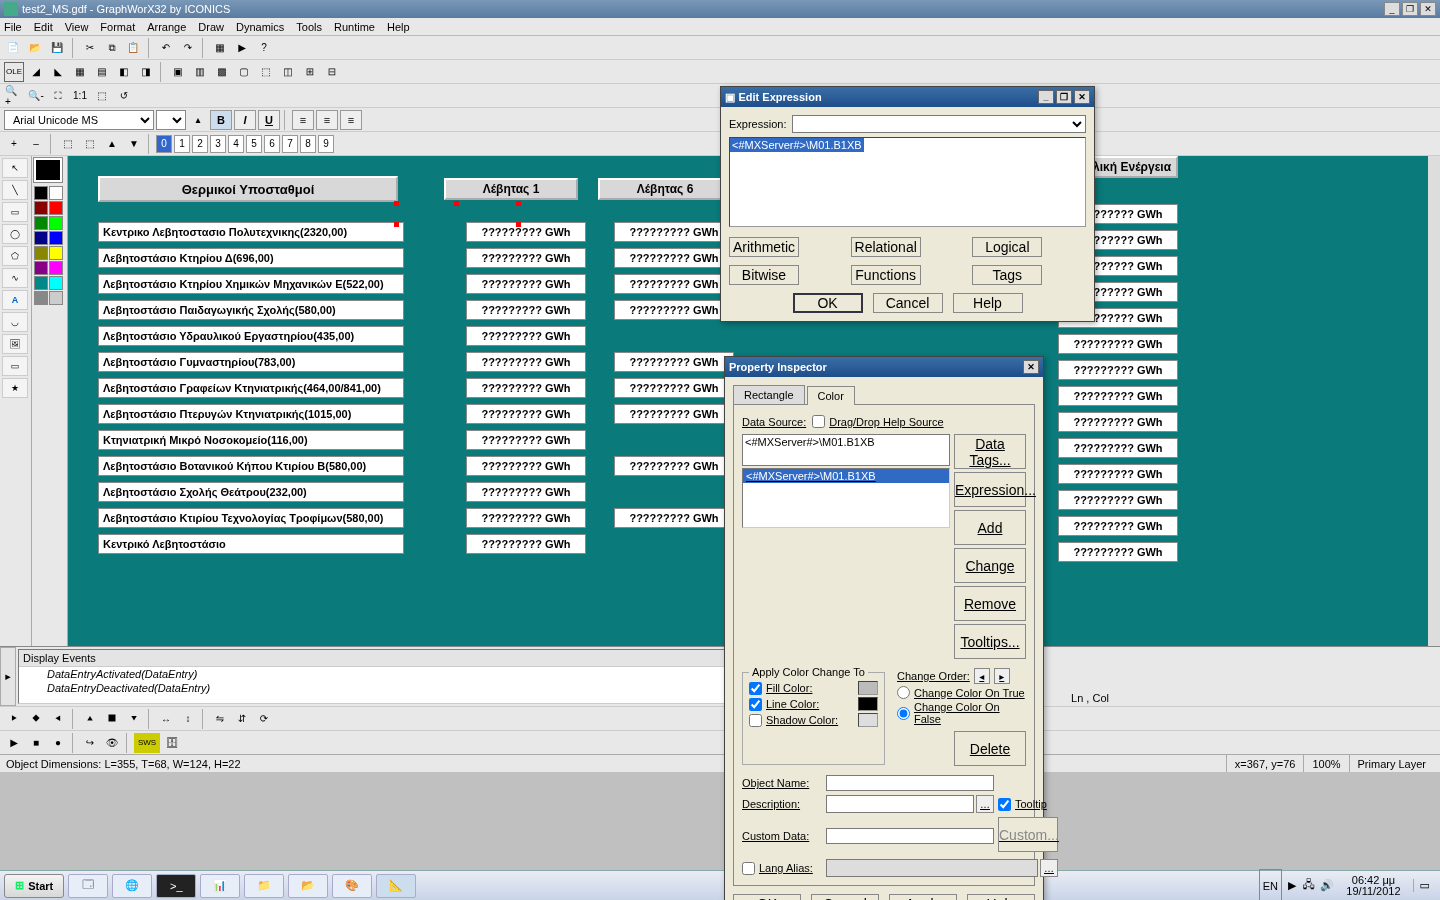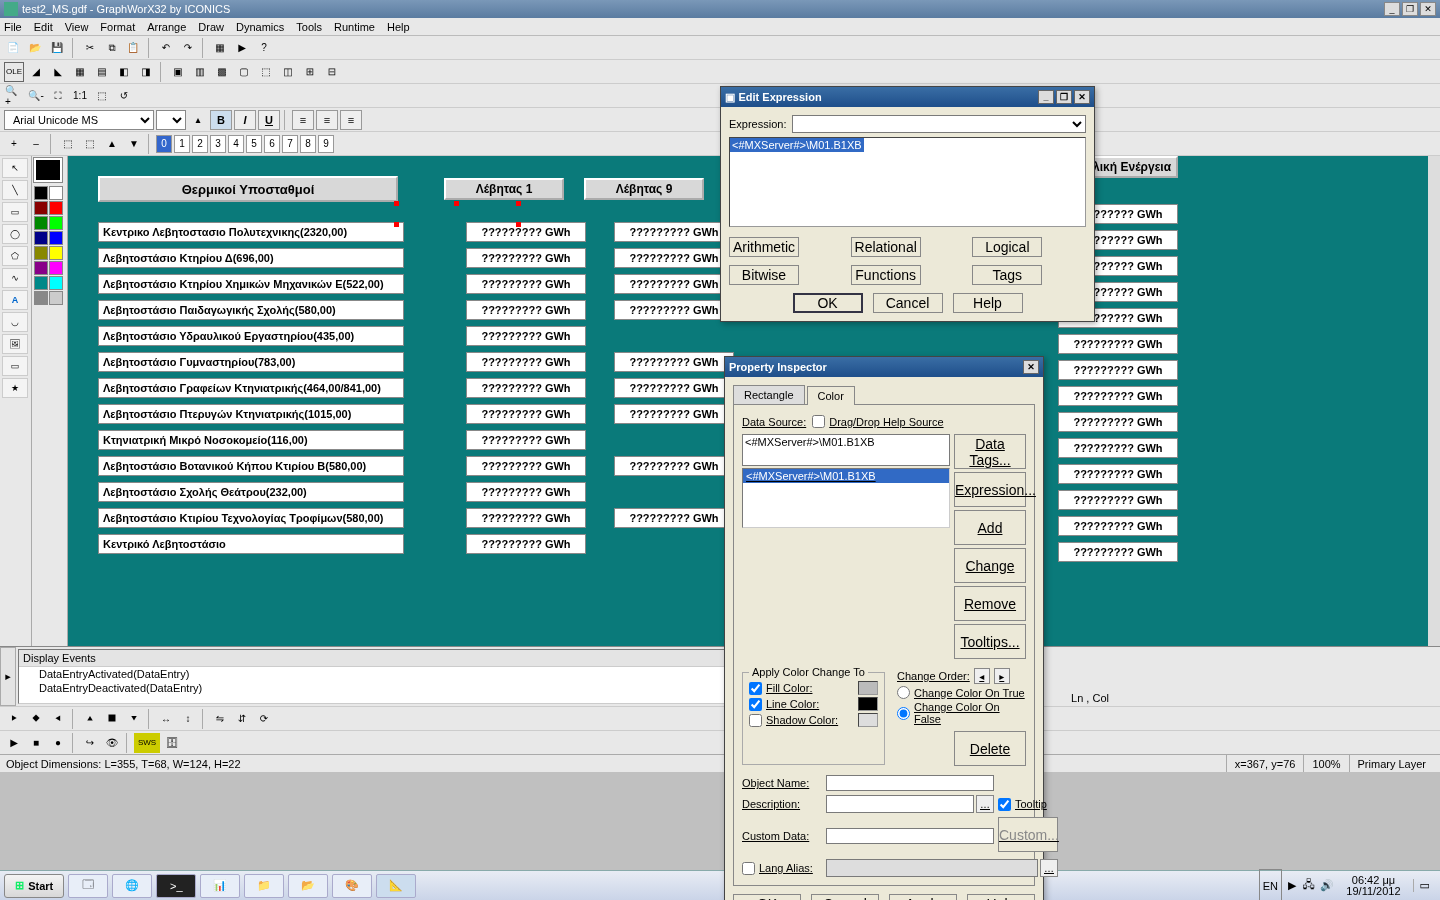--- a/index.html
+++ b/index.html
@@ -34,33 +34,33 @@
 .color-palette .bigswatch { width:28px; height:24px; background:#000; border:2px solid #fff; outline:1px solid #888; margin-bottom:4px; }
 .color-palette .grid { display:grid; grid-template-columns:14px 14px; gap:1px; }
 .color-palette .sw { width:14px; height:14px; border:1px solid #888; cursor:pointer; }
 
 .canvas-wrap { flex:1; overflow:auto; background:#ddd; position:relative; }
 .canvas { background:#0a7a7a; width:1360px; height:640px; position:relative; padding:20px 30px; }
 
 
 .hdr-row { display:flex; gap:20px; margin-bottom:20px; align-items:center; }
 .main-header { width:300px; height:26px; background:#d8d8d8; border:2px outset #fff; display:flex; align-items:center; justify-content:center; font-weight:bold; font-size:13px; }
-.col-header { width:120px; height:22px; background:#d8d8d8; border:2px outset #fff; display:flex; align-items:center; justify-content:center; font-weight:bold; font-size:12px; }
+.col-header { width:134px; height:22px; background:#d8d8d8; border:2px outset #fff; display:flex; align-items:center; justify-content:center; font-weight:bold; font-size:12px; }
 .data-row { display:flex; gap:28px; margin-bottom:6px; align-items:center; }
 .station { width:306px; height:20px; background:#fff; border:1px solid #888; padding:0 4px; display:flex; align-items:center; font-weight:bold; font-size:11px; }
 .valcell { width:120px; height:20px; background:#fff; border:1px solid #888; display:flex; align-items:center; justify-content:center; font-weight:bold; }
 .far-right-col { position:absolute; left:990px; top:46px; display:flex; flex-direction:column; gap:6px; }
 .far-right-col .valcell, .far-right-col .col-header { width:120px; }
 .sel-handle { position:absolute; width:5px; height:5px; background:#f00; }
 
 
 .bottom-panel { height:60px; background:#e8e8e8; border-top:1px solid #888; display:flex; }
 .events { flex:1; border:1px inset #ccc; background:#fff; margin:2px; overflow:hidden; font-size:11px; }
 .events .eh { background:#e4e4e4; border-bottom:1px solid #ccc; padding:2px 4px; }
-.events .er { padding:1px 20px; }
+.events .er { padding:1px 28px;font-style:italic; }
 .lncol { width:700px; display:flex; align-items:flex-end; justify-content:center; padding-bottom:2px; }
 .toolbar-bottom { height:24px; background:#e8e8e8; display:flex; align-items:center; padding:0 4px; gap:2px; border-top:1px solid #ccc; }
 .statusbar { height:18px; background:#e8e8e8; border-top:1px solid #aaa; display:flex; align-items:center; padding:0 6px; font-size:11px; }
 .statusbar .sp { flex:1; }
 .statusbar .cell { border-left:1px solid #aaa; padding:0 8px; height:100%; display:flex; align-items:center; }
 
 
 .taskbar { height:30px; background:linear-gradient(#e8ecf4,#cad4e8); border-top:1px solid #8aa; display:flex; align-items:center; padding:0 4px; gap:4px; position:absolute; bottom:0; left:0; right:0; }
 .start { height:24px; padding:0 10px; background:linear-gradient(#f4f4f4,#d8d8d8); border:1px solid #888; border-radius:3px; display:flex; align-items:center; gap:4px; cursor:pointer; font-weight:bold; }
 .task-icon { width:40px; height:24px; border:1px solid #aac; border-radius:2px; background:#e8eef8; display:flex; align-items:center; justify-content:center; cursor:pointer; }
@@ -230,21 +230,21 @@
       <div class="sw" style="background:#888"></div>
         <div class="sw" style="background:#ccc"></div>
     </div>
   </div>
   <div class="canvas-wrap">
     <div class="canvas">
       <div class="hdr-row">
         <div class="main-header">Θερμικοί Υποσταθμοί</div>
         <div style="width:6px"></div>
         <div class="col-header">Λέβητας 1</div>
-        <div class="col-header">Λέβητας 9</div>
+        <div class="col-header">Λέβητας 6</div>
       </div>
       <div id="rows">
           <div class="data-row">
             <div class="station">Κεντρικο Λεβητοστασιο Πολυτεχνικης(2320,00)</div>
             <div style="width: 6px;"></div>
             <div class="valcell">????????? GWh</div>
             <div class="valcell">????????? GWh</div>
           </div>
           <div class="data-row">
             <div class="station">Λεβητοστάσιο Κτηρίου Δ(696,00)</div>

